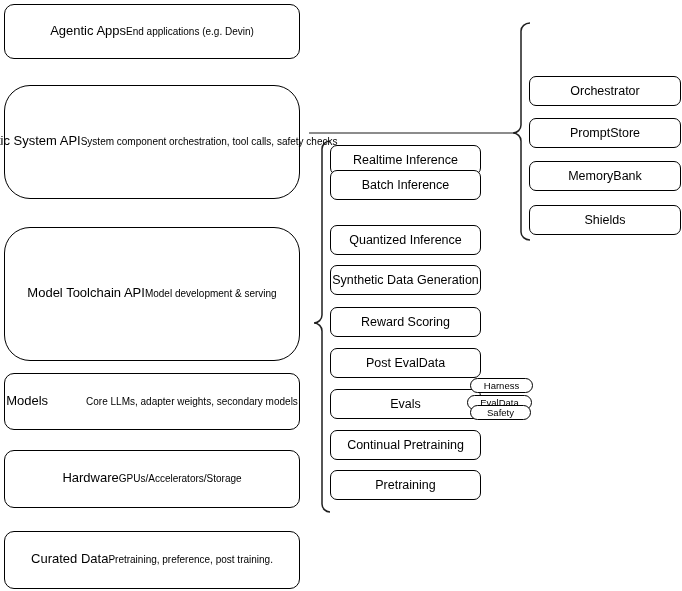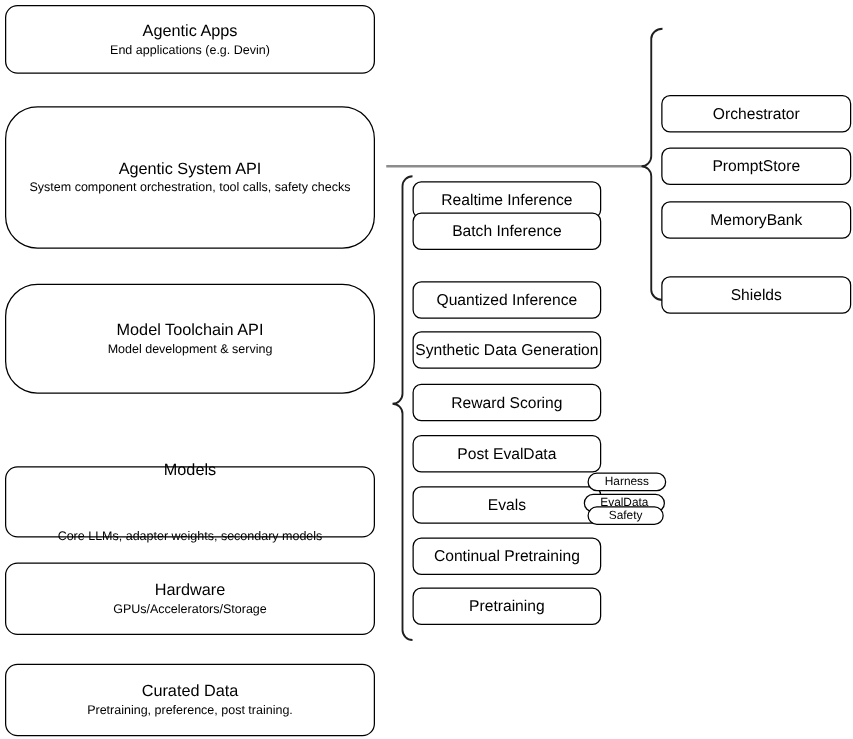--- a/index.html
+++ b/index.html
@@ -19,21 +19,21 @@
     background:var(--c-bg);
     overflow:hidden;
   }
   .big-box{
     position:absolute;
     left:4px;
     width:296px;
     border:1.5px solid var(--c-border);
     background:var(--c-bg);
     display:flex;
-    flex-direction:column;
+    flex-direction:row;
     align-items:center;
     justify-content:center;
     text-align:center;
     padding:0 10px;
   }
   .box-title{
     font-size:13px;
     line-height:15px;
     margin-bottom:3px;
     white-space:nowrap;
@@ -110,21 +110,21 @@
   <div class="big-box" style="top:4px;height:55px;border-radius:10px;">
     <div class="box-title">Agentic Apps</div>
     <div class="box-subtitle">End applications (e.g. Devin)</div>
   </div>
 
   <div class="big-box" style="top:85px;height:114px;border-radius:26px;">
     <div class="box-title">Agentic System API</div>
     <div class="box-subtitle">System component orchestration, tool calls, safety checks</div>
   </div>
 
-  <div class="big-box" style="top:227px;height:88px;border-radius:26px;">
+  <div class="big-box" style="top:227px;height:134px;border-radius:26px;">
     <div class="box-title">Model Toolchain API</div>
     <div class="box-subtitle">Model development &amp; serving</div>
   </div>
 
   <div class="big-box" style="top:373px;height:57px;border-radius:10px;gap:38px;">
     <div class="box-title">Models</div>
     <div class="box-subtitle">Core LLMs, adapter weights, secondary models</div>
   </div>
 
   <div class="big-box" style="top:450px;height:58px;border-radius:10px;">
@@ -147,15 +147,15 @@
   <div class="mid-box" style="top:430px;">Continual Pretraining</div>
   <div class="mid-box" style="top:470px;">Pretraining</div>
 
   <div class="pill" style="left:470px;top:378px;width:63px;">Harness</div>
   <div class="pill" style="left:467px;top:395px;width:65px;">EvalData</div>
   <div class="pill" style="left:470px;top:405px;width:61px;">Safety</div>
 
   <div class="right-box" style="top:76px;">Orchestrator</div>
   <div class="right-box" style="top:118px;">PromptStore</div>
   <div class="right-box" style="top:161px;">MemoryBank</div>
-  <div class="right-box" style="top:205px;margin-top:16px;">Shields</div>
+  <div class="right-box" style="top:205px;">Shields</div>
 
 </div>
 
 </body></html>

